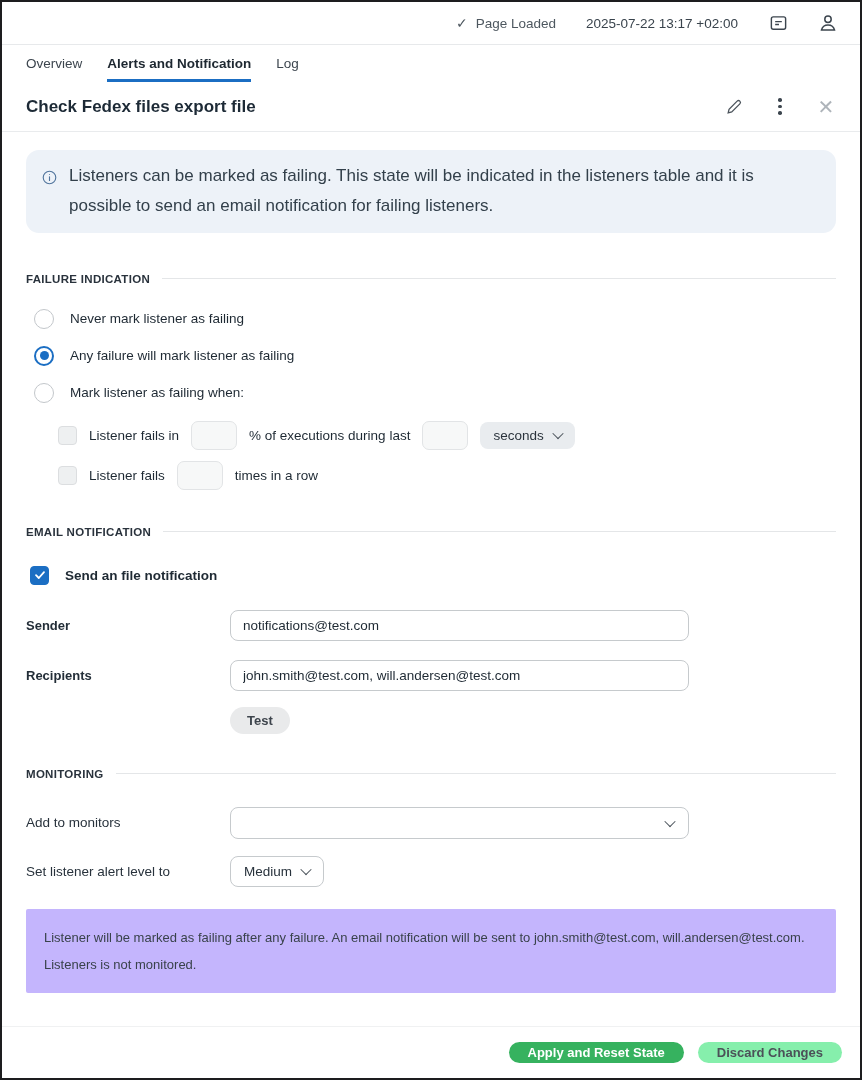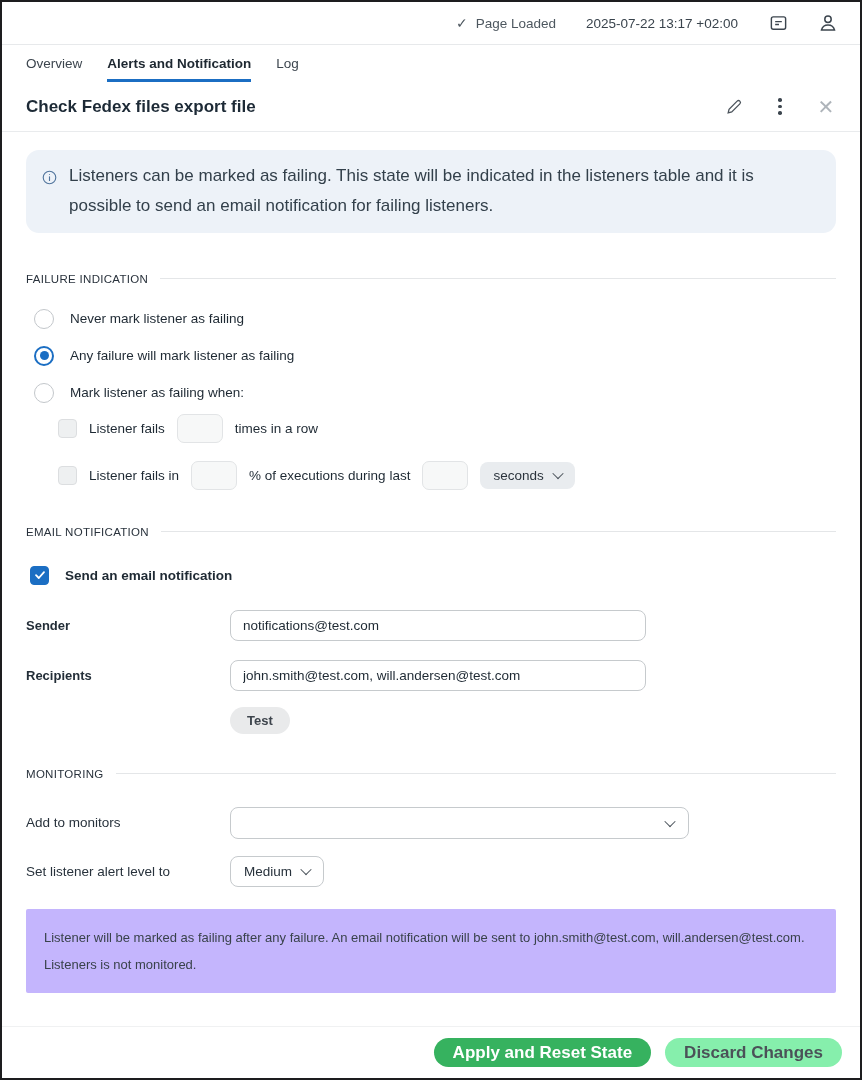--- a/index.html
+++ b/index.html
@@ -45,21 +45,21 @@
   .close-x { color:#aeb4ba; font-size:20px; line-height:1; }
   
   .content { padding: 0 24px; }
   .info-banner {
     margin-top:18px; background:#edf2f8; border-radius:13px;
     padding:11px 16px 12px 16px; display:flex; gap:12px;
     font-size:17px; color:#33404b; line-height:1.75;
   }
   .info-icon { flex:0 0 auto; margin-top:4px; }
   .section-head { display:flex; align-items:center; margin-top:40px; }
-  .section-title { font-size:11.5px; font-weight:normal; letter-spacing:.3px; color:#29323c; white-space:nowrap; }
+  .section-title { font-size:11.5px; font-weight:bold; letter-spacing:.3px; color:#29323c; white-space:nowrap; }
   .section-rule { flex:1; height:1px; background:#e4e6e8; margin-left:12px; }
   
   .radio-row { display:flex; align-items:center; gap:16px; margin:24px 0 0 8px; }
   .radio {
     width:20px; height:20px; border-radius:50%;
     border:1px solid #c3c7cb; background:#fff; flex:0 0 auto;
     display:flex; align-items:center; justify-content:center; cursor:pointer;
   }
   .radio.selected { border:2px solid #1b6ec3; }
   .radio.selected::after { content:""; width:9px; height:9px; border-radius:50%; background:#1b6ec3; }
@@ -86,21 +86,21 @@
     font-size:13.5px; color:#2a333c; cursor:pointer;
   }
   .chev { width:8px; height:8px; border-right:1.6px solid #4a525a; border-bottom:1.6px solid #4a525a; transform:rotate(45deg) translate(-1px,-1px); }
   
   .send-row { display:flex; align-items:center; gap:16px; margin:28px 0 0 4px; }
   .send-label { font-size:13.5px; font-weight:bold; color:#1e2933; }
   .form-row { display:flex; align-items:center; margin-top:19px; }
   .form-label { width:204px; font-size:13px; font-weight:bold; color:#232e38; }
   .form-label.regular { font-weight:normal; font-size:13.5px; color:#28323c; }
   .text-input {
-    width:416px; height:31px; border:1px solid #c6cacd; border-radius:8px;
+    width:459px; height:31px; border:1px solid #c6cacd; border-radius:8px;
     padding:12px 12px; font-family:inherit; font-size:13.5px; color:#1e2933; outline:none; background:#fff;
   }
   .test-btn {
     margin:16px 0 0 204px;
     background:#e9eaeb; color:#3d444c; font-weight:bold; font-size:13px;
     border:none; border-radius:14px; padding:6px 17px; cursor:pointer; font-family:inherit;
   }
   
   .select-box {
     width:459px; height:32px; border:1px solid #c6cacd; border-radius:8px;
@@ -116,21 +116,21 @@
     margin-top:22px; background:#c4b5fd; border-radius:2px;
     padding:15px 18px; font-size:13px; color:#39424b; line-height:2.1;
   }
   
   .footer {
     position:absolute; left:0; right:0; bottom:0; height:52px;
     background:#fff; border-top:1px solid #f0f1f2;
     display:flex; align-items:center; justify-content:flex-end;
     gap:14px; padding:0 18px;
   }
-  .btn { border:none; border-radius:15px; height:29px; padding:0 19px; font-family:inherit; font-size:17px; font-weight:bold; cursor:pointer; }
+  .btn { border:none; border-radius:15px; height:21px; padding:0 19px; font-family:inherit; font-size:13px; font-weight:bold; cursor:pointer; }
   .btn-apply { color:#fff; }
   .btn-discard { background:#86efac; color:#4b5158; }
 </style>
 </head>
 <body>
 
 <div class="page">
 
   <div class="topbar">
     <div class="status-wrap">
@@ -201,51 +201,51 @@
     </div>
     <div class="radio-row" style="margin-top:17px;">
       <span class="radio selected"></span>
       <span class="radio-label">Any failure will mark listener as failing</span>
     </div>
     <div class="radio-row" style="margin-top:17px;">
       <span class="radio"></span>
       <span class="radio-label">Mark listener as failing when:</span>
     </div>
 
-    <div class="cond-row" style="margin-top:11px;">
-      <span class="checkbox"></span>
-      <span class="cond-text">Listener fails</span>
-      <input class="mini-input" style="">
-      <span class="cond-text">times in a row</span>
-    </div>
     <div class="cond-row" style="margin-top:18px;">
       <span class="checkbox"></span>
       <span class="cond-text">Listener fails in</span>
       <input class="mini-input" style="">
       <span class="cond-text">% of executions during last</span>
       <input class="mini-input" style="">
       <span class="unit-select">
         <span>seconds</span>
         <span class="chev"></span>
       </span>
     </div>
+    <div class="cond-row" style="margin-top:11px;">
+      <span class="checkbox"></span>
+      <span class="cond-text">Listener fails</span>
+      <input class="mini-input" style="">
+      <span class="cond-text">times in a row</span>
+    </div>
 
     
     <div class="section-head" style="margin-top:36px;">
       <span class="section-title">EMAIL NOTIFICATION</span>
       <span class="section-rule"></span>
     </div>
 
     <div class="send-row">
       <span class="checkbox checked">
         <svg width="12" height="12" viewBox="0 0 12 12" fill="none" stroke="#fff" stroke-width="1.8" stroke-linecap="round" stroke-linejoin="round">
             <path d="M2 6.2 4.8 9 10 3.2"></path>
           </svg>
       </span>
-      <span class="send-label">Send an email notification</span>
+      <span class="send-label">Send an file notification</span>
     </div>
 
     <div class="form-row" style="margin-top:25px;">
       <span class="form-label">Sender</span>
       <input class="text-input" value="notifications@test.com" style="">
     </div>
     <div class="form-row">
       <span class="form-label">Recipients</span>
       <input class="text-input" value="john.smith@test.com, will.andersen@test.com" style="">
     </div>

